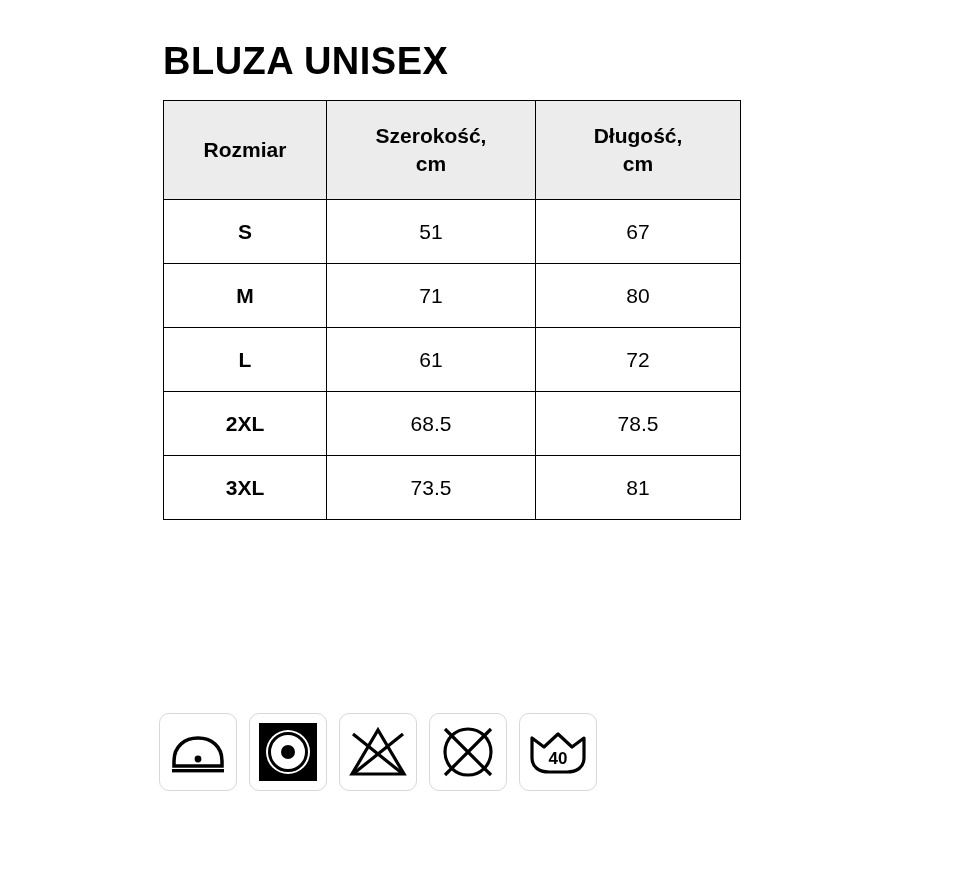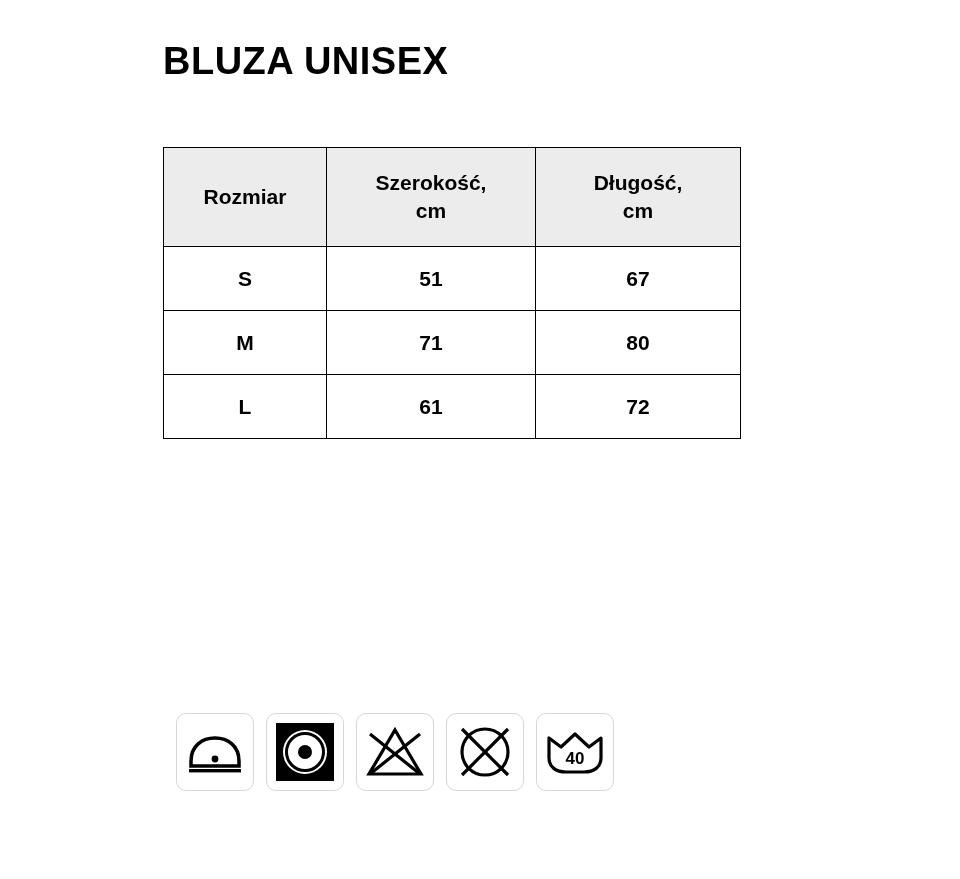--- a/index.html
+++ b/index.html
@@ -31,52 +31,51 @@
     margin: 0;
     white-space: nowrap;
   }
   .size-table {
     position: absolute;
     left: 163px;
     top: 100px;
     width: 577px;
     border-collapse: collapse;
     table-layout: fixed;
-    margin-top: 47px;
   }
   .size-table th,
   .size-table td {
     border: 1px solid #000000;
     text-align: center;
     vertical-align: middle;
     font-size: 21px;
     color: #000;
     padding: 0;
   }
   .size-table thead th {
     background: #ececec;
     font-weight: bold;
     height: 98px;
     line-height: 1.35;
   }
   .size-table tbody td {
     height: 63px;
     background: #ffffff;
-    font-weight: bold;
+    font-weight: normal;
   }
   .size-table tbody td.size-cell {
     font-weight: bold;
   }
   col.col-size { width: 163px; }
   col.col-width { width: 209px; }
   col.col-length { width: 205px; }
 
   .care-icons {
     position: absolute;
-    left: 176px;
+    left: 159px;
     top: 713px;
     display: flex;
     gap: 12px;
   }
   .care-icon {
     width: 78px;
     height: 78px;
     border: 1px solid #d8d8d8;
     border-radius: 10px;
     background: #fff;
@@ -124,20 +123,30 @@
       <tr>
         <td class="size-cell">M</td>
         <td>71</td>
         <td>80</td>
       </tr>
       <tr>
         <td class="size-cell">L</td>
         <td>61</td>
         <td>72</td>
       </tr>
+      <tr>
+        <td class="size-cell">2XL</td>
+        <td>68.5</td>
+        <td>78.5</td>
+      </tr>
+      <tr>
+        <td class="size-cell">3XL</td>
+        <td>73.5</td>
+        <td>81</td>
+      </tr>
     </tbody>
   </table>
 
   <div class="care-icons">
 
     <div class="care-icon">
       <svg width="56" height="44" viewBox="0 0 56 44" aria-hidden="true">
         <path d="M4 36 L52 36 L52 31 C52 16 41 8 28 8 C15 8 4 16 4 31 Z" fill="none" stroke="#000" stroke-width="3.5"></path>
         <circle cx="28" cy="29" r="3.4" fill="#000"></circle>
         <rect x="2" y="39" width="52" height="3.4" fill="#000"></rect>

